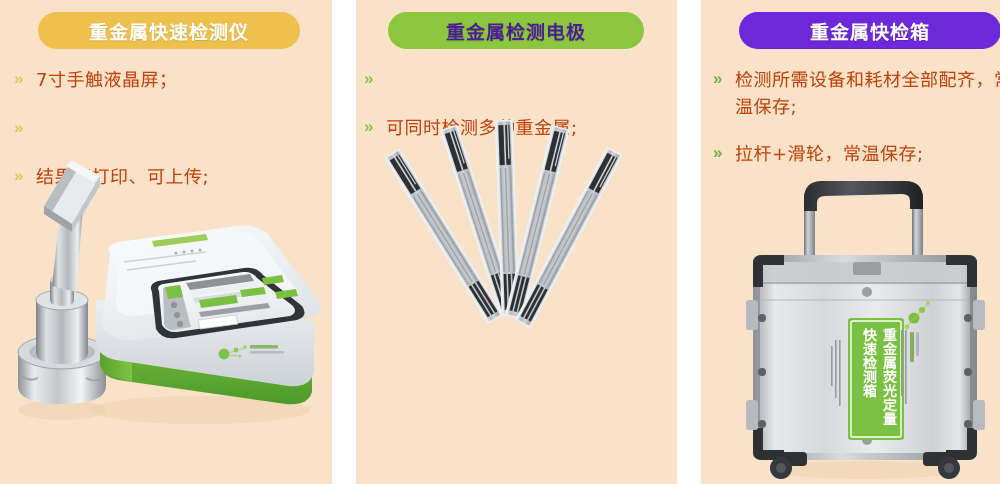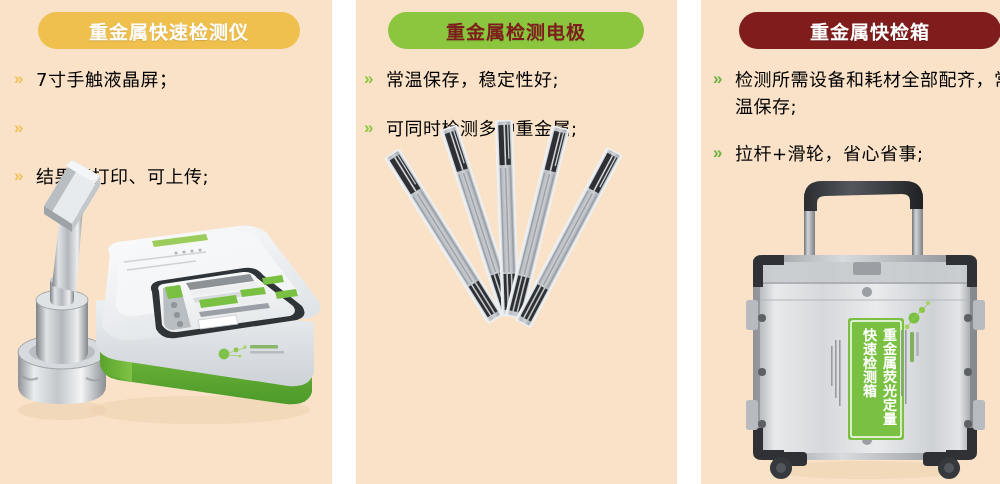--- a/index.html
+++ b/index.html
@@ -72,21 +72,21 @@
     line-height:26px;
     font-weight:bold;
     text-align:left;
   }
   .p1 .chev { color:#f0c259; }
   .p2 .chev { color:#8cc63f; }
   .p3 .chev { color:#6cb33f; }
   .btext {
     font-size:18px;
     line-height:27px;
-    color:#000000;
+    color:#c2410c;
     letter-spacing:.5px;
     font-family:"DejaVu Sans","Liberation Sans",sans-serif;
   }
 
   
   .art { position:absolute; left:0; top:0; width:100%; height:484px; pointer-events:none; }
 </style>
 </head>
 <body>
 
@@ -244,28 +244,27 @@
           <rect x="250" y="351" width="34" height="2.4" rx="1" fill="#9ba0a5" opacity="0.6"></rect>
         </g>
       </g>
     </svg>
   </section>
 
   <div class="divider"></div>
 
   <section class="panel p2" style="background: rgb(249, 226, 199);">
 
-    <div class="pill" style="background: rgb(140, 198, 63); color: #7f1d1d;">
+    <div class="pill" style="background: rgb(140, 198, 63); color: #4c1d95;">
       <span>重金属检测电极</span>
     </div>
 
     <div class="bullets">
       <div class="bullet">
         <span class="chev" style="color: rgb(140, 198, 63);">»</span>
-        <span class="btext">常温保存，稳定性好;</span>
       </div>
       <div class="bullet">
         <span class="chev" style="color: rgb(140, 198, 63);">»</span>
         <span class="btext">可同时检测多种重金属;</span>
       </div>
     </div>
 
     <svg class="art" viewBox="0 0 321 484">
       <defs>
         <linearGradient id="stripG" x1="0" y1="0" x2="1" y2="0">
@@ -346,32 +345,32 @@
         <rect x="-0.6" y="40" width="1.4" height="104" fill="#9aa0a6"></rect>
         <rect x="4.2" y="40" width="1.4" height="104" fill="#9aa0a6"></rect>
       </g>
     </svg>
   </section>
 
   <div class="divider"></div>
 
   <section class="panel p3" style="background: rgb(249, 226, 199);">
 
-    <div class="pill" style="background: #7f1d1d; color: rgb(255, 255, 255);">
+    <div class="pill" style="background: #6d28d9; color: rgb(255, 255, 255);">
       <span>重金属快检箱</span>
     </div>
 
     <div class="bullets">
       <div class="bullet">
         <span class="chev" style="color: rgb(108, 179, 63);">»</span>
         <span class="btext">检测所需设备和耗材全部配齐，常温保存;</span>
       </div>
       <div class="bullet">
         <span class="chev" style="color: rgb(108, 179, 63);">»</span>
-        <span class="btext">拉杆+滑轮，省心省事;</span>
+        <span class="btext">拉杆+滑轮，常温保存;</span>
       </div>
     </div>
 
     <svg class="art" viewBox="0 0 332 484">
       <defs>
         <linearGradient id="alu" x1="0" y1="0" x2="1" y2="0">
           <stop offset="0" stop-color="#b9bcc0"></stop>
           <stop offset="0.07" stop-color="#e7e9eb"></stop>
           <stop offset="0.3" stop-color="#d6d8db"></stop>
           <stop offset="0.55" stop-color="#e9ebed"></stop>

